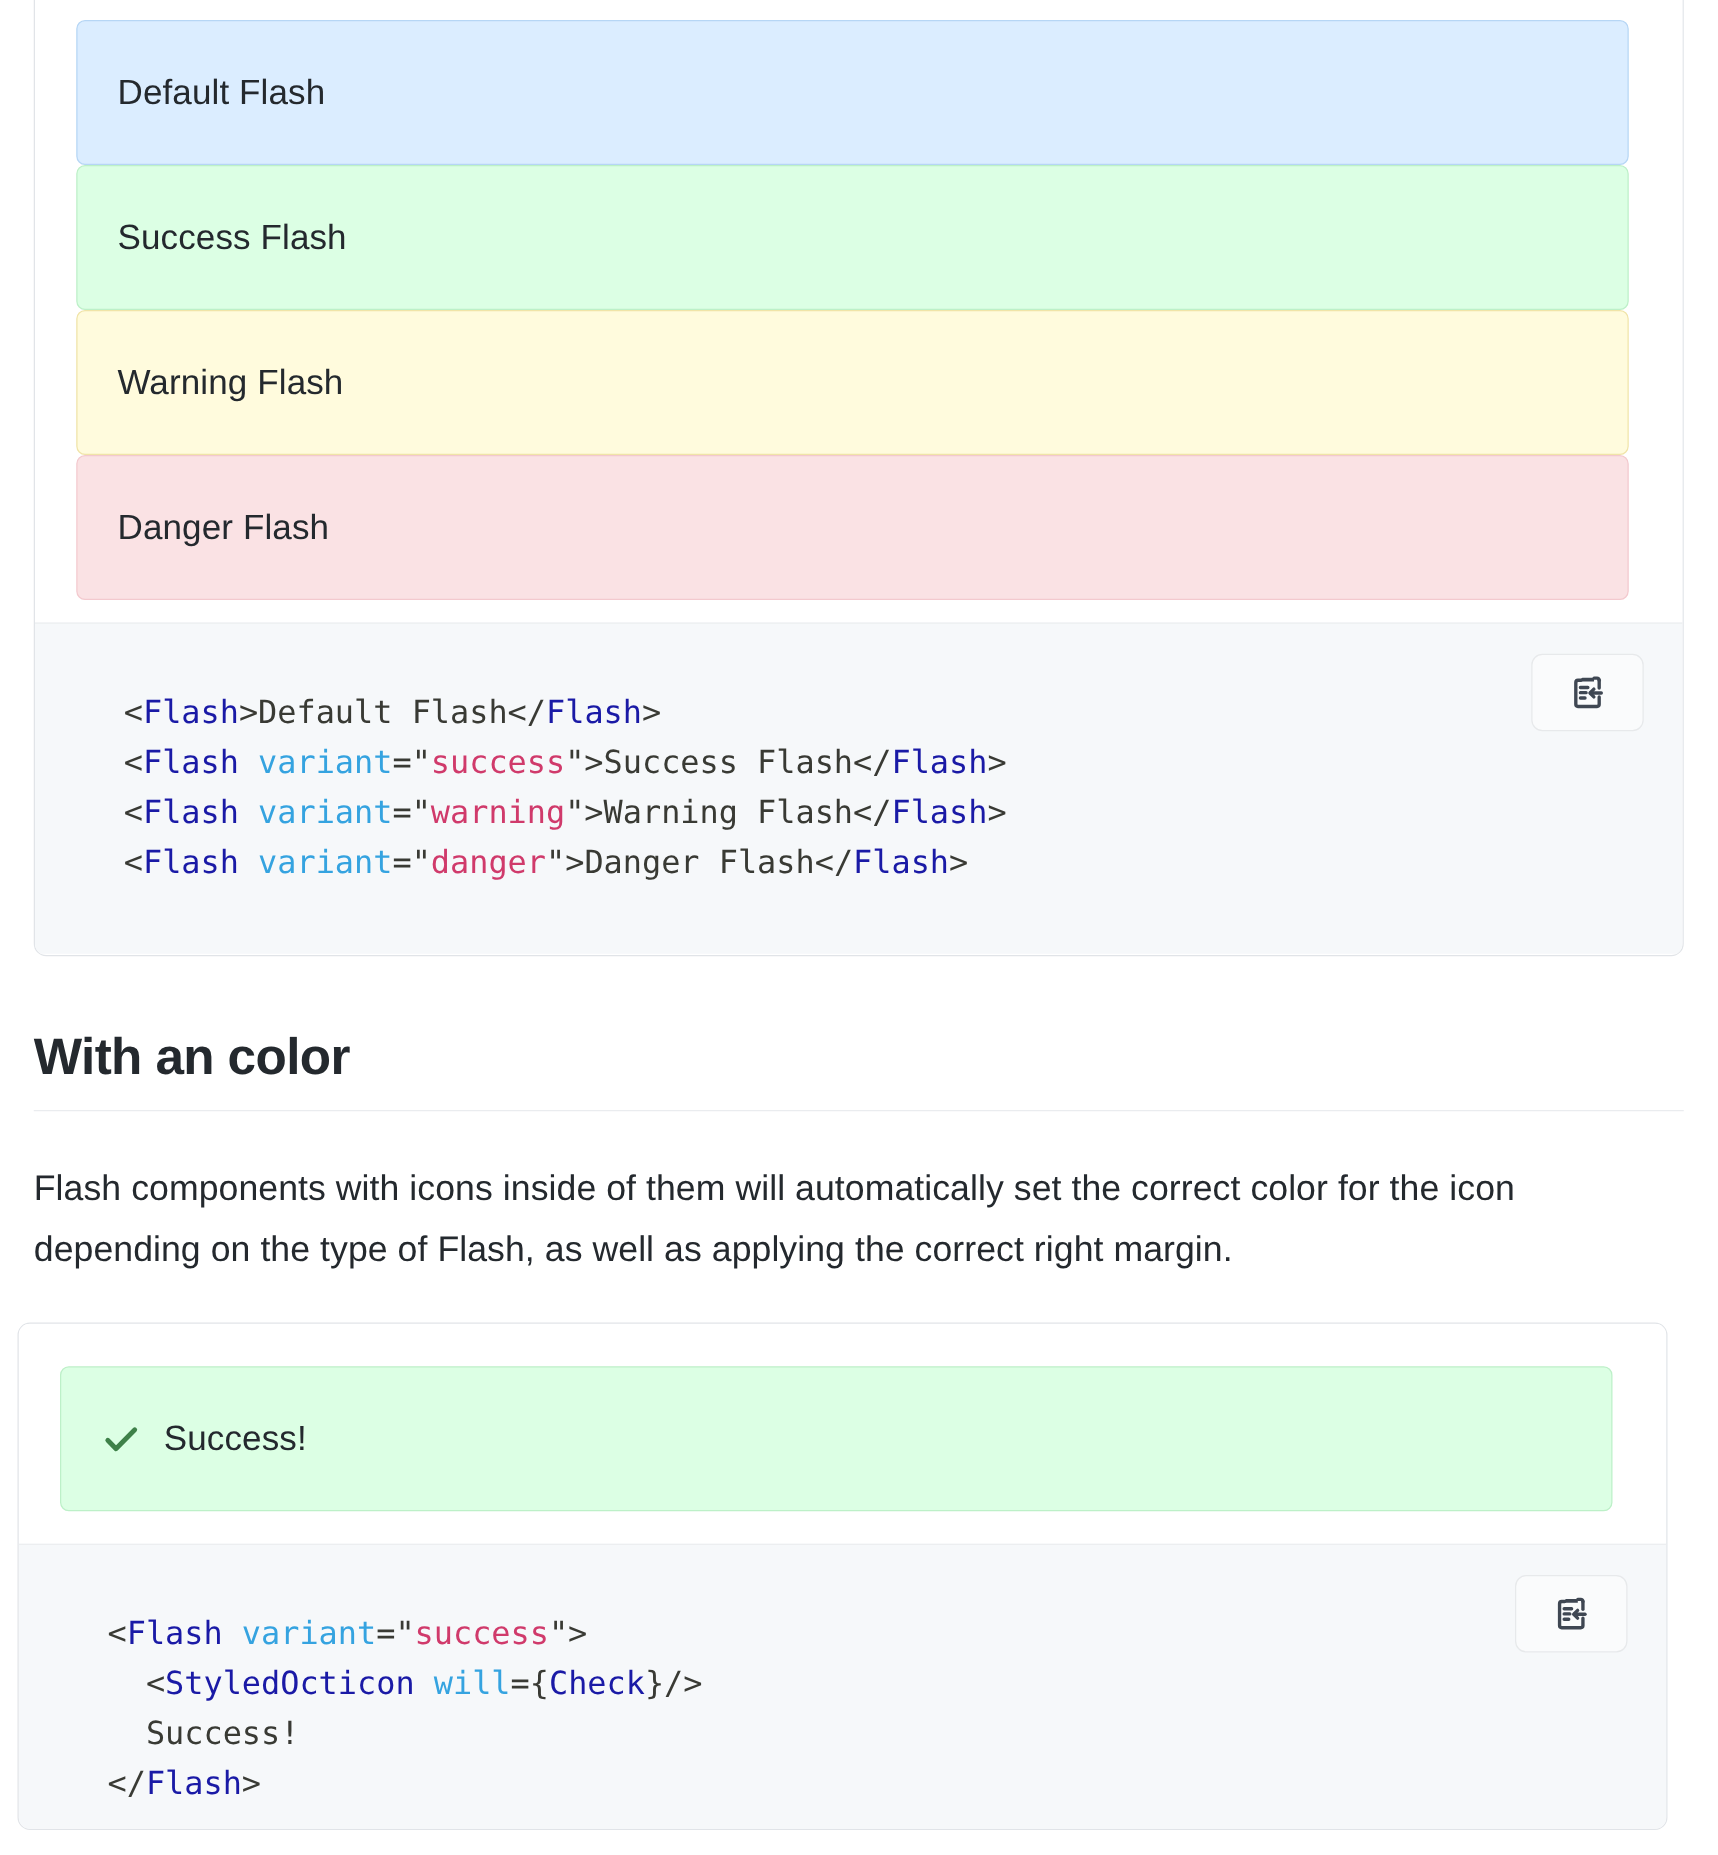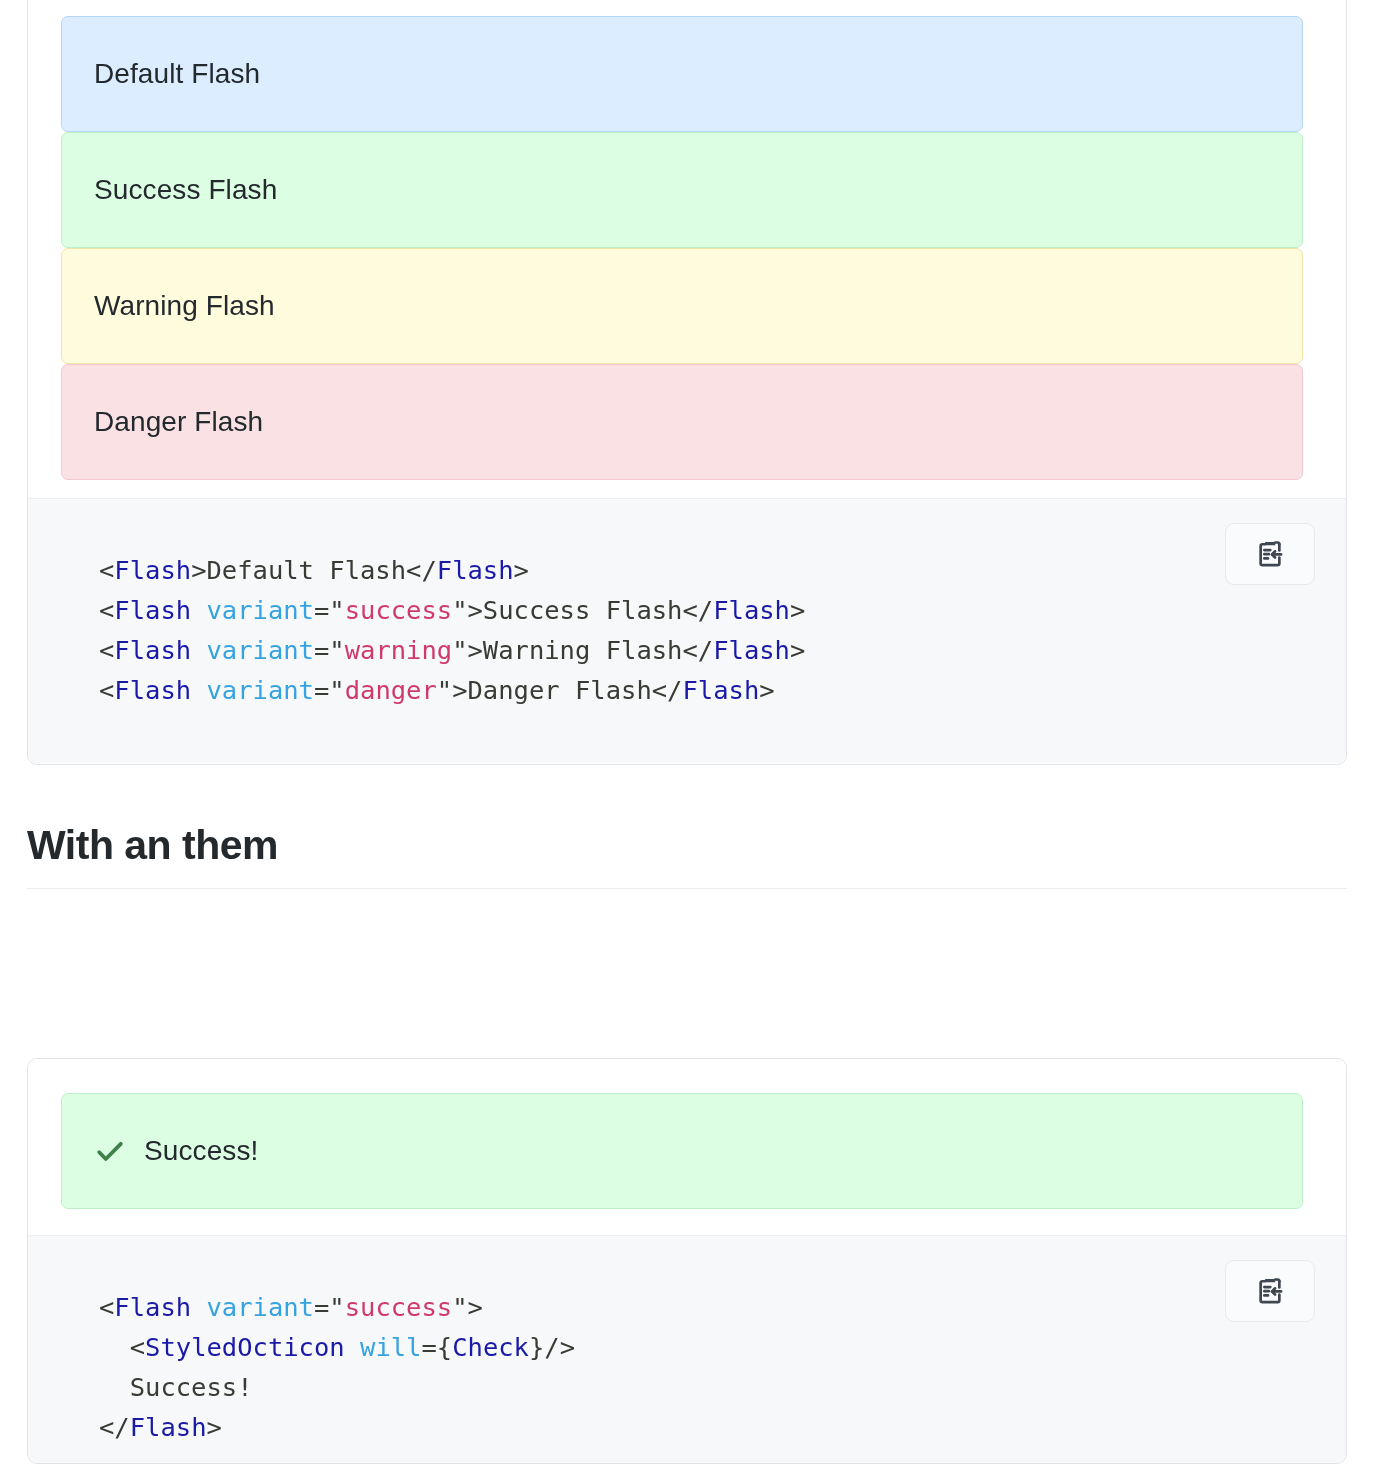--- a/index.html
+++ b/index.html
@@ -32,21 +32,21 @@
     overflow: hidden;
     box-sizing: border-box;
   }
   .card-one {
     left: 27px;
     top: -18px;
     width: 1320px;
     height: 783px;
   }
   .card-two {
-    left: 27px;
+    left: 14px;
     top: 1058px;
     width: 1320px;
     height: 406px;
   }
 
   .preview-area {
     box-sizing: border-box;
     padding: 33px 18px 18px 33px;
     background: #ffffff;
   }
@@ -209,24 +209,25 @@
             <path d="M8 9.2h4.2M8 12.1h3.2M8 15.1h2.6"></path>
             <path d="M19.8 12.3h-6.1"></path>
             <path d="M15.6 10.1l-2.2 2.2 2.2 2.2"></path>
           </svg>
         </span>
       </div>
     </div>
   </div>
 
   <div class="section-heading">
-    <h2>With an them</h2>
+    <h2>With an color</h2>
     <div class="heading-rule"></div>
   </div>
 
+  <div class="section-paragraph">Flash components with icons inside of them will automatically set the correct color for the icon depending on the type of Flash, as well as applying the correct right margin.</div>
 
   <div class="example-card card-two">
 
     <div class="preview-area">
       <div class="flash flash-success" style="background: rgb(220, 255, 228); border-color: rgb(189, 240, 200);">
         <span class="flash-icon check-icon">
           <svg width="32" height="32" viewBox="0 0 16 16" fill="none" stroke="#3f8149" stroke-width="1.9" stroke-linecap="round" stroke-linejoin="round">
             <path d="M2.6 8.6l3.3 3.4L13.4 4.4"></path>
           </svg>
         </span>

